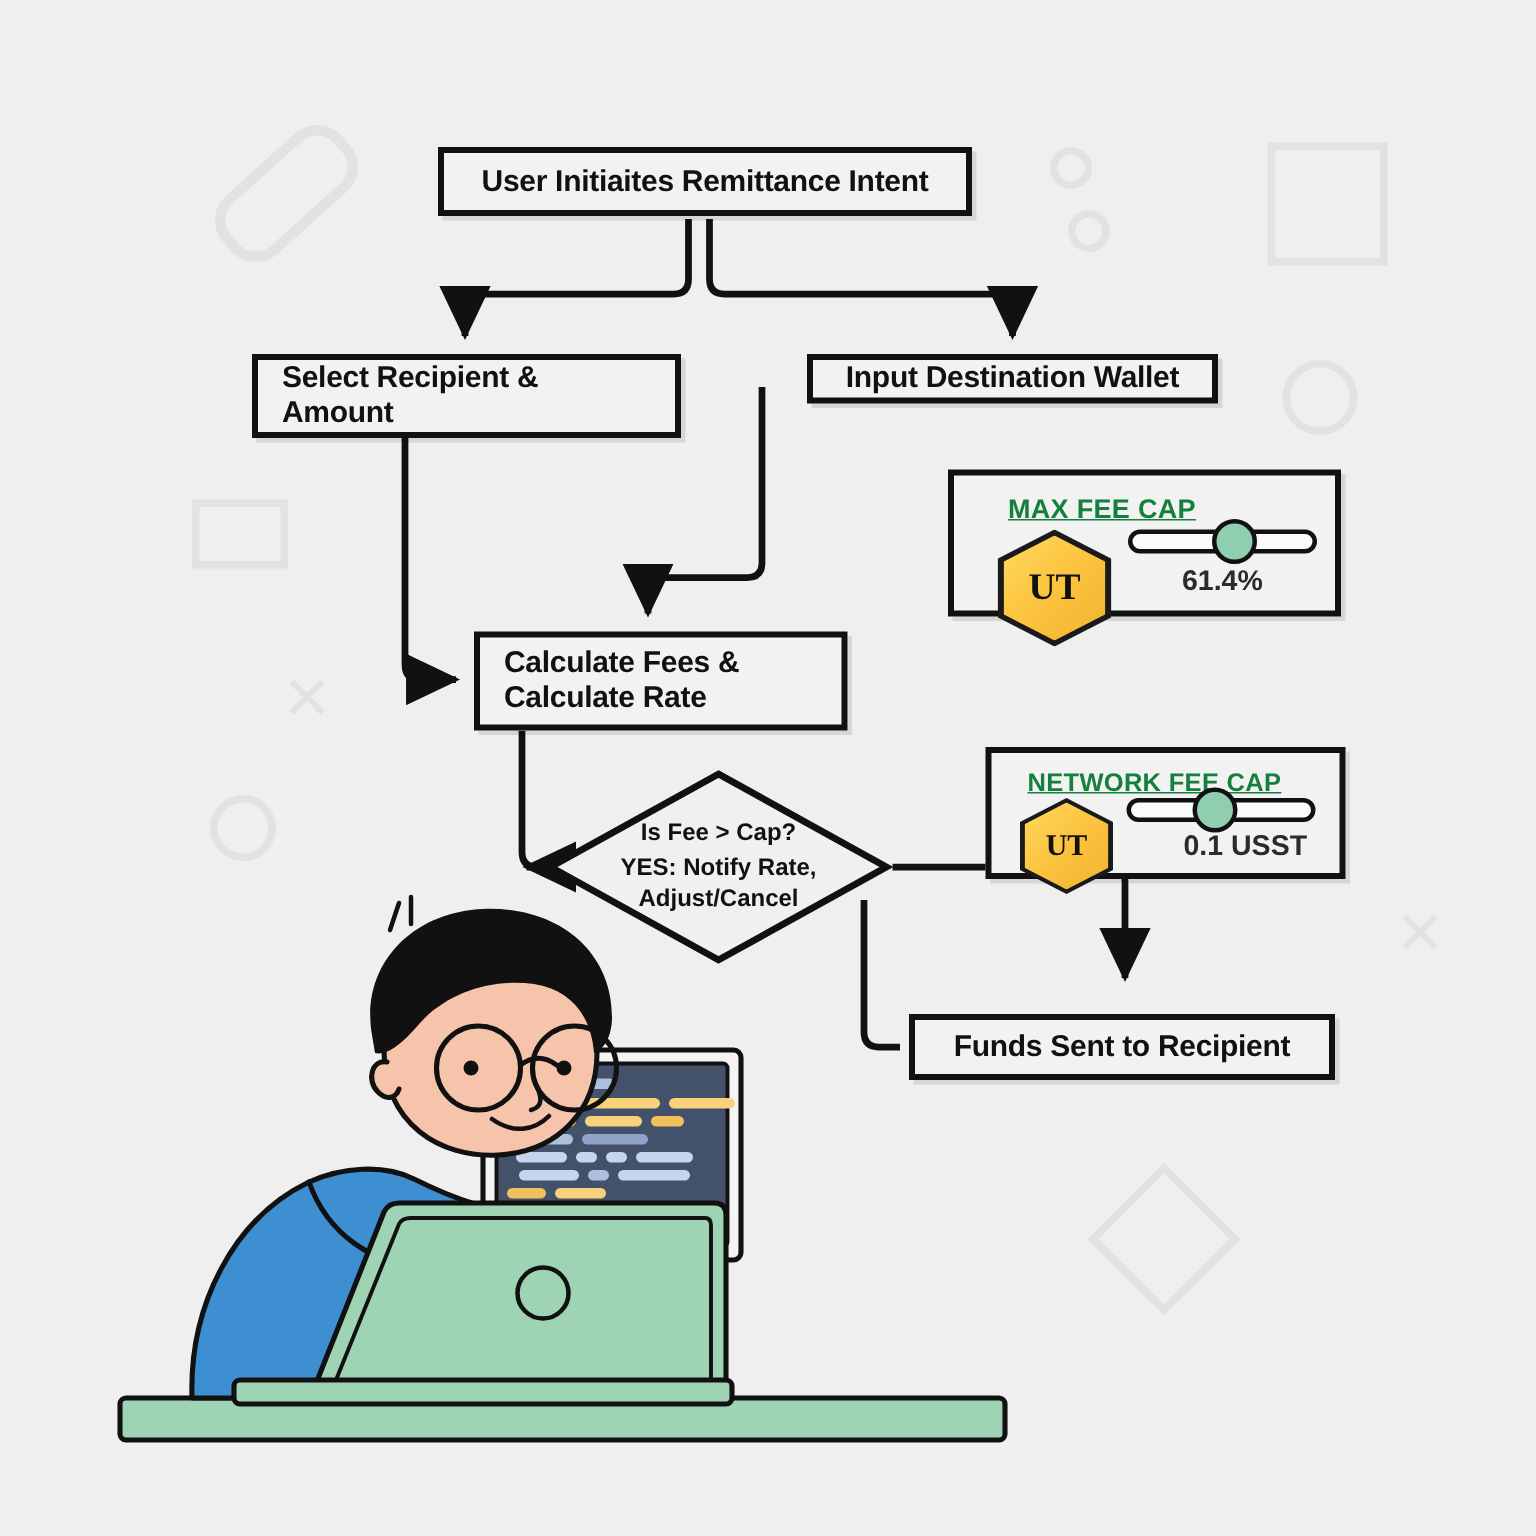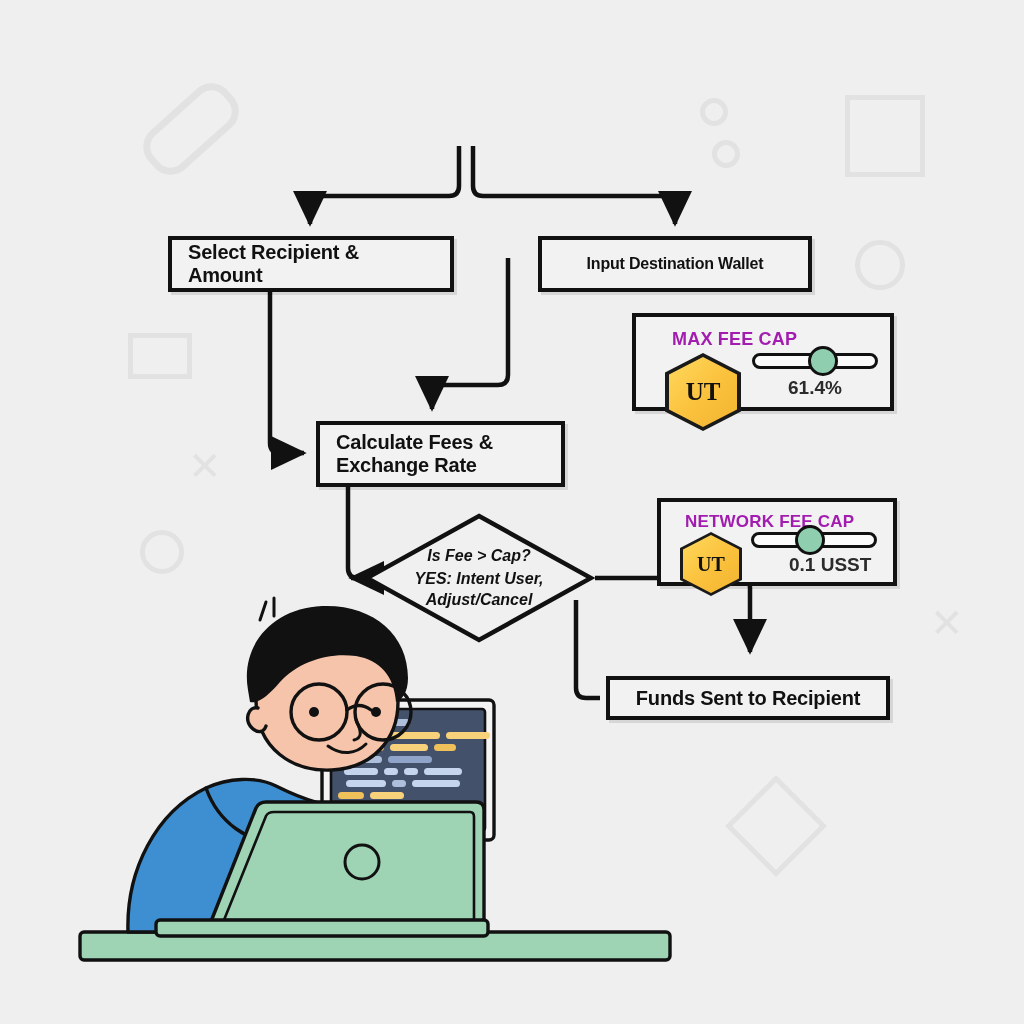--- a/index.html
+++ b/index.html
@@ -103,22 +103,22 @@
     width: 356px; height: 46px;
     font-size: 20px;
   }
   #node-select {
     left: 168px; top: 236px;
     width: 286px; height: 56px;
     font-size: 20px;
   }
   #node-wallet {
     left: 538px; top: 236px;
-    width: 274px; height: 56px;
-    font-size: 16px;
+    width: 274px; height: 33px;
+    font-size: 20px;
   }
   #node-calc {
     left: 316px; top: 421px;
     width: 249px; height: 66px;
     font-size: 20px;
   }
   #node-funds {
     left: 606px; top: 676px;
     width: 284px; height: 44px;
     font-size: 20px;
@@ -137,40 +137,40 @@
     width: 232px; height: 132px;
     display: flex;
     flex-direction: column;
     align-items: center;
     justify-content: center;
     color: #111111;
     font-weight: bold;
     font-size: 16px;
     line-height: 1.28;
     text-align: center;
-    font-style: italic;
   }
   .diamond-label .l1 { margin-bottom: 3px; }
 
   
   .fee-panel {
     position: absolute;
     box-sizing: border-box;
     background: #f2f2f2;
     border: 4px solid #111111;
     box-shadow: 3px 3px 0 rgba(0,0,0,0.10);
   }
   #panel-max { left: 632px; top: 313px; width: 262px; height: 98px; }
   #panel-net { left: 657px; top: 498px; width: 240px; height: 88px; }
 
   .fee-title {
     position: absolute;
-    color: #a21caf;
+    color: #15803d;
     font-weight: bold;
     letter-spacing: 0.2px;
+    text-decoration: underline;
   }
   #panel-max .fee-title { left: 36px; top: 12px; font-size: 18px; }
   #panel-net .fee-title { left: 24px; top: 10px; font-size: 17px; }
 
   .hex {
     position: absolute;
     background: linear-gradient(135deg, #ffd95e 0%, #fbc23d 52%, #f2b430 100%);
     clip-path: polygon(50% 0%, 100% 25%, 100% 75%, 50% 100%, 0% 75%, 0% 25%);
     display: flex;
     align-items: center;
@@ -269,47 +269,50 @@
       <path d="M508,258 L508,375 Q508,385 498,385 L442,385 Q432,385 432,395 L432,409" marker-end="url(#arrow)"></path>
 
       <path d="M348,487 L348,568 Q348,578 358,578 L351,578" marker-end="url(#arrow)"></path>
 
       <path d="M595,578 L740,578 Q750,578 750,588 L750,652" marker-end="url(#arrow)"></path>
 
       <path d="M576,600 L576,688 Q576,698 586,698 L600,698"></path>
     </g>
   </svg>
 
+  <div class="node center" id="node-start">
+    <span class="node-text">User Initiaites Remittance Intent</span>
+  </div>
 
   <div class="node center" id="node-select">
     <span class="node-text">Select Recipient &amp; Amount</span>
   </div>
 
   <div class="node center" id="node-wallet">
     <span class="node-text">Input Destination Wallet</span>
   </div>
 
   <div class="node" id="node-calc">
     <span class="node-text multi">
       <span>Calculate Fees &amp;</span><br>
-      <span>Exchange Rate</span>
+      <span>Calculate Rate</span>
     </span>
   </div>
 
   <div class="node center" id="node-funds">
     <span class="node-text">Funds Sent to Recipient</span>
   </div>
 
   <div id="node-decision">
     <svg width="232" height="132" viewBox="0 0 232 132">
       <polygon points="116,4 228,66 116,128 4,66" fill="#f0f0f0" stroke="#111111" stroke-width="4.5" stroke-linejoin="miter"></polygon>
     </svg>
     <div class="diamond-label">
       <div class="l1">Is Fee &gt; Cap?</div>
-      <div>YES: Intent User,</div>
+      <div>YES: Notify Rate,</div>
       <div>Adjust/Cancel</div>
     </div>
   </div>
 
   <div class="fee-panel" id="panel-max">
     <div class="fee-title">MAX FEE CAP</div>
     <div class="hex-wrap">
       <div class="hex">UT</div>
     </div>
     <div class="slider"></div>

